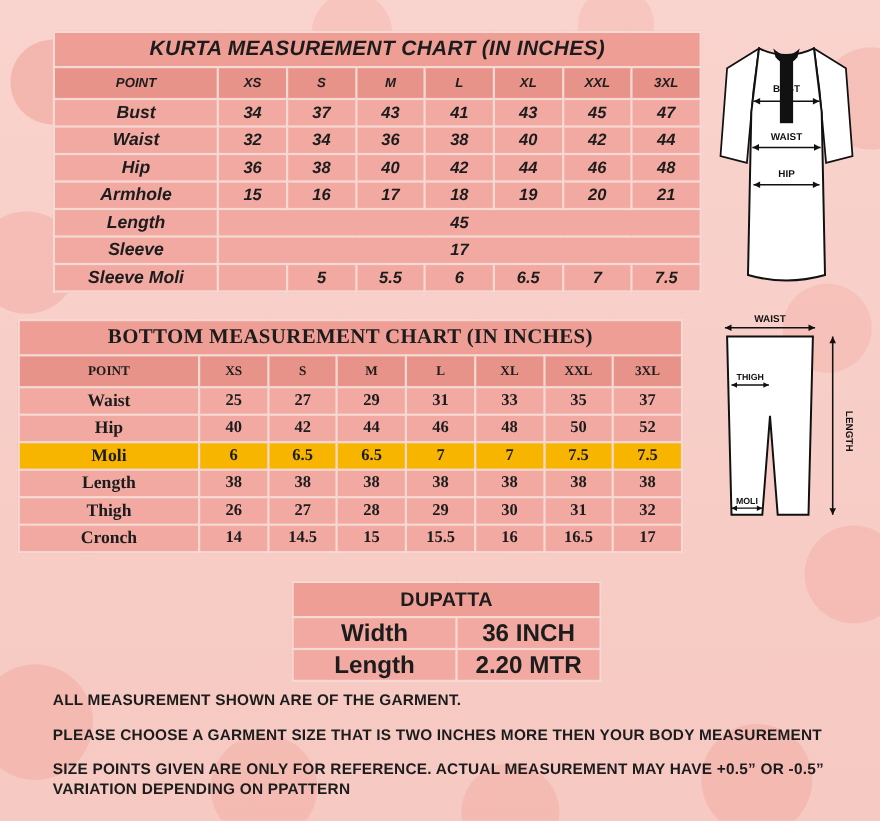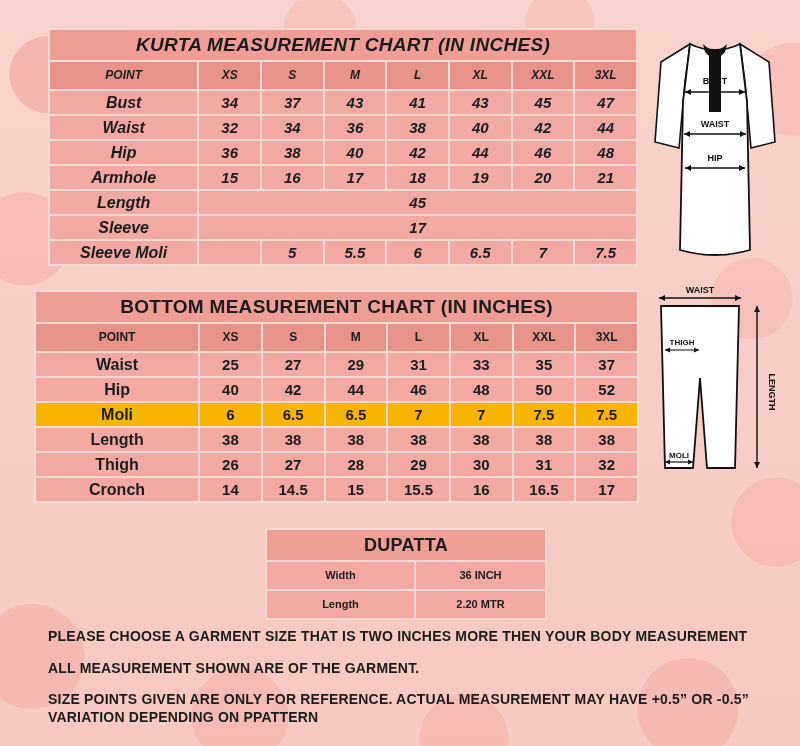--- a/index.html
+++ b/index.html
@@ -67,30 +67,30 @@
   }
   .row-label { font-size: 16px; }
   .highlight td { background: #f7b500 !important; }
 
   
   #kurta-chart { left: 48px; top: 28px; width: 590px; font-style: italic; }
   #kurta-chart col.c0 { width: 150px; }
   #kurta-chart col.cx { width: 63px; }
 
   
-  #bottom-chart { left: 34px; top: 290px; width: 605px; }
+  #bottom-chart { left: 16px; top: 290px; width: 605px; font-family: Liberation Serif, serif; }
   #bottom-chart col.c0 { width: 165px; }
   #bottom-chart col.cx { width: 63px; }
 
   
   #dupatta-chart { left: 222px; top: 528px; width: 282px; margin-left: 43px; }
   #dupatta-chart col.c0 { width: 150px; }
   #dupatta-chart col.c1 { width: 132px; }
   #dupatta-chart .title-cell { font-size: 18px; }
-  #dupatta-chart td { font-size: 11px; height: 27px; line-height: 27px; }
+  #dupatta-chart td { font-size: 22px; height: 27px; line-height: 27px; }
 
   
   .illus {
     position: absolute;
   }
   #kurta-illus { left: 645px; top: 22px; }
   #bottom-illus { left: 645px; top: 282px; }
 
   
   .notes {
@@ -362,17 +362,17 @@
       <text x="124" y="110" font-family="Liberation Sans, sans-serif" font-size="9" font-weight="bold" text-anchor="middle" fill="#111" transform="rotate(90 124 110)">LENGTH</text>
 
       <line x1="20" y1="180" x2="48" y2="180" stroke="#111" stroke-width="1.2"></line>
       <polygon points="20,180 25,177.5 25,182.5" fill="#111"></polygon>
       <polygon points="48,180 43,177.5 43,182.5" fill="#111"></polygon>
       <text x="34" y="176" font-family="Liberation Sans, sans-serif" font-size="8" font-weight="bold" text-anchor="middle" fill="#111">MOLI</text>
     </svg>
   </div>
 
   <div class="notes">
+    <div class="note-line">ALL MEASUREMENT SHOWN ARE OF THE  GARMENT.</div>
     <div class="note-line">PLEASE CHOOSE A GARMENT SIZE THAT IS TWO INCHES MORE THEN YOUR BODY MEASUREMENT</div>
-    <div class="note-line">ALL MEASUREMENT SHOWN ARE OF THE  GARMENT.</div>
     <div class="note-line">SIZE POINTS GIVEN ARE ONLY FOR REFERENCE. ACTUAL MEASUREMENT MAY HAVE  +0.5” OR -0.5” VARIATION DEPENDING ON PPATTERN</div>
   </div>
 </div>
 
 </body></html>

